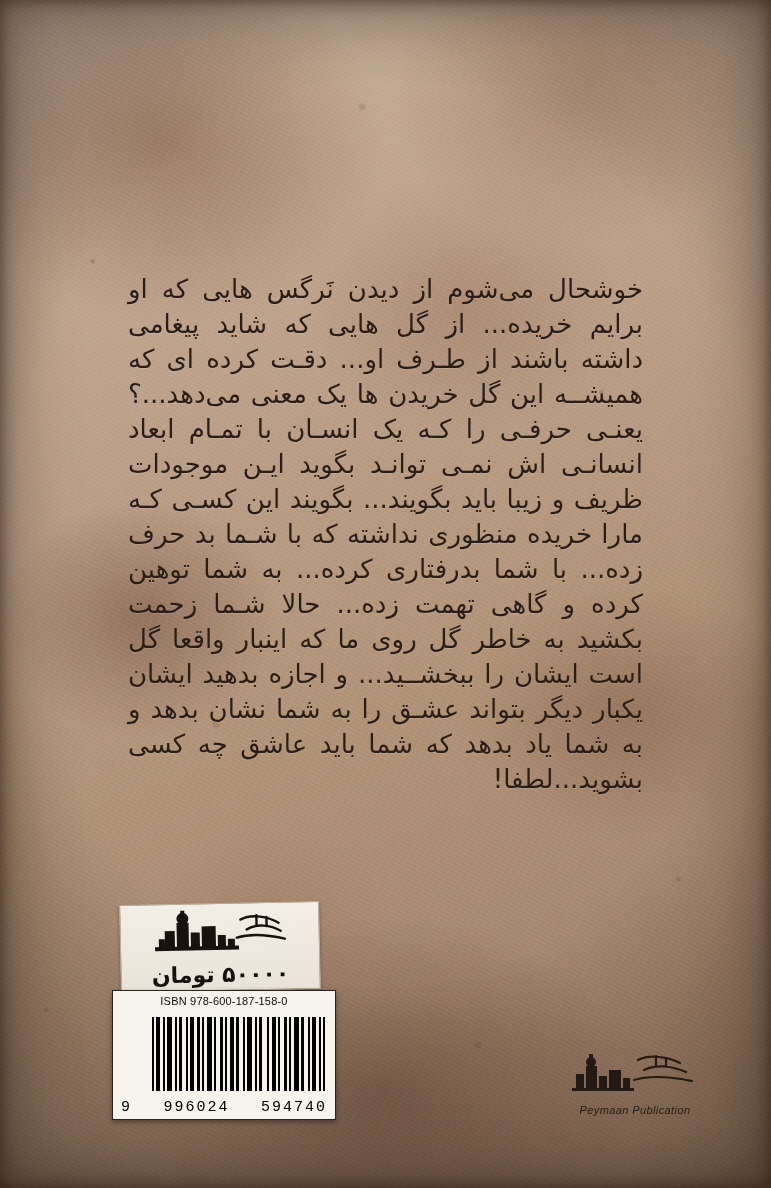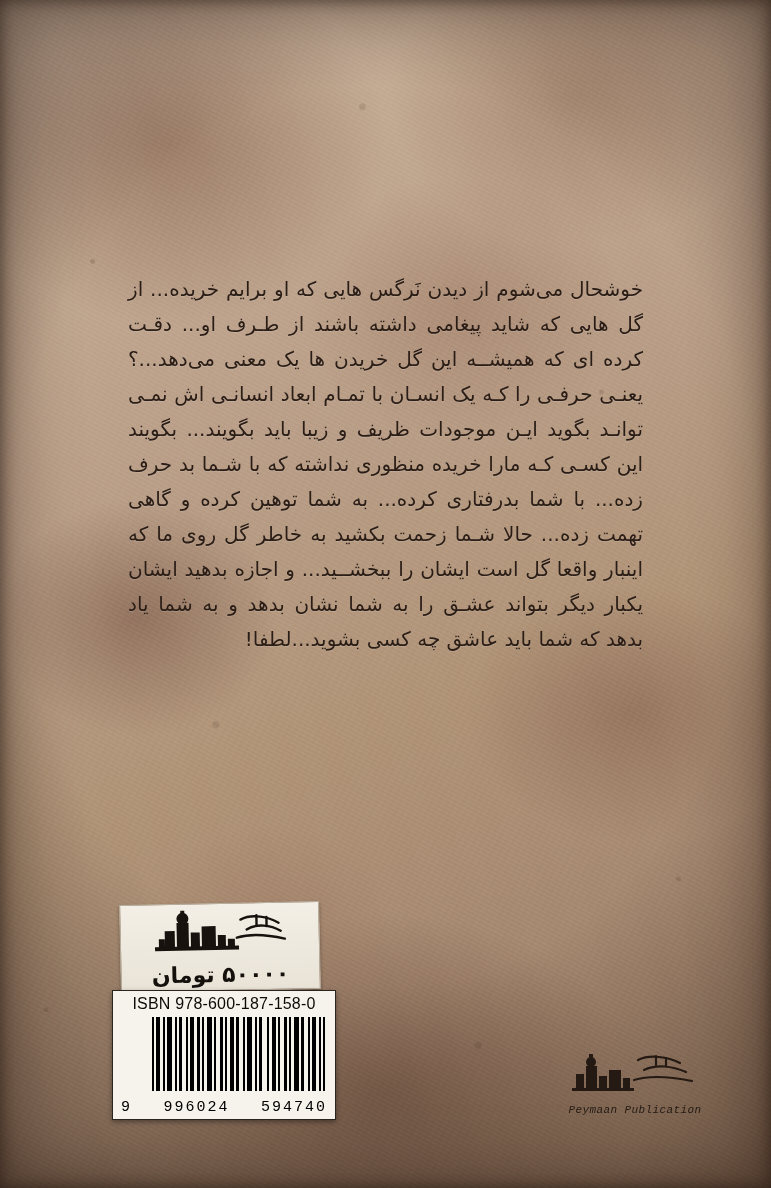--- a/index.html
+++ b/index.html
@@ -70,21 +70,21 @@
   .blurb {
     position: absolute;
     top: 272px;
     right: 128px;
     left: 128px;
     text-align: justify;
     text-align-last: right;
     direction: rtl;
     color: #2a1d16;
     font-family: "DejaVu Sans", sans-serif;
-    font-size: 20px;
+    font-size: 26px;
     line-height: 35px;
     letter-spacing: 0px;
     text-shadow: 0 1px 0 rgba(255,255,255,0.12);
   }
   .blurb p {
     margin: 0;
   }
 
   
   .sticker {
@@ -133,21 +133,21 @@
     box-shadow: 0 2px 5px rgba(0,0,0,.4);
   }
   .isbn-text {
     position: absolute;
     top: 4px;
     left: 0;
     right: 0;
     text-align: center;
     direction: ltr;
     font-family: "Liberation Sans", sans-serif;
-    font-size: 16px;
+    font-size: 11px;
     color: #0e0b08;
     letter-spacing: .2px;
   }
   .bars {
     position: absolute;
     top: 26px;
     left: 10px;
     right: 10px;
     height: 74px;
     display: flex;
@@ -177,21 +177,21 @@
     position: absolute;
     left: 560px;
     top: 1040px;
     width: 150px;
     height: 86px;
     text-align: center;
   }
   .publisher svg { display: block; margin: 0 auto; }
   .publisher-name {
     margin-top: 2px;
-    font-family: Liberation Mono, monospace;
+    font-family: Liberation Sans, sans-serif;
     font-style: italic;
     font-size: 11px;
     color: #241a13;
     letter-spacing: .4px;
   }
 </style>
 </head>
 <body>
 
 <div class="cover">

